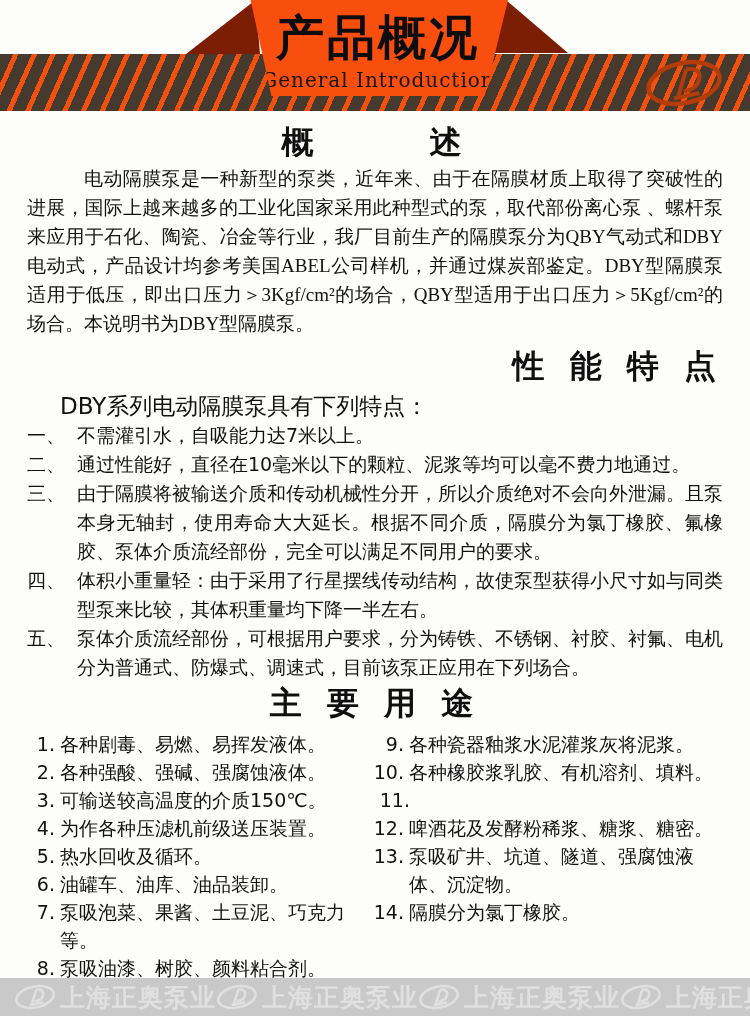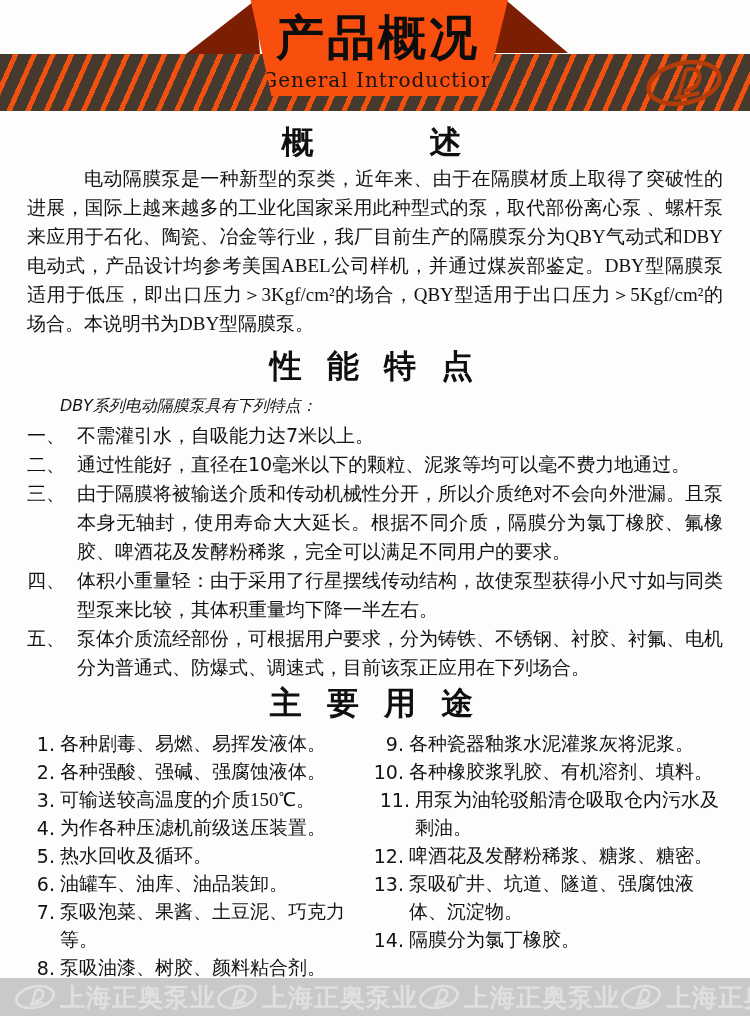--- a/index.html
+++ b/index.html
@@ -49,43 +49,43 @@
   .band-logo { position:absolute; left:644px; top:59px; z-index:2; }
 
   
   .content { position:relative; padding:0 27px; }
   .section-heading {
     text-align:center; font-weight:bold; color:#0f0f0f;
     font-size:32px; line-height:40px; letter-spacing:7px;
     white-space:pre;
   }
   .h-overview { margin-top:10px; margin-bottom:2px; }
-  .h-features { margin-top:8px;  margin-bottom:5px; }
+  .h-features { margin-top:8px;  margin-bottom:5px;text-align:right; }
   .h-uses     { margin-top:1px;  margin-bottom:7px; }
 
   .overview-para {
     font-size:19px; line-height:29px; text-align:justify;
     text-indent:57px; color:#121212;font-family:Liberation Serif, serif;
   }
 
   .features-intro {
-    font-size:16px; line-height:30px; margin-left:33px; color:#121212;font-style:italic;
+    font-size:23px; line-height:30px; margin-left:33px; color:#121212;
   }
   .feat-row { display:flex; font-size:19px; line-height:29px; color:#121212; }
   .feat-num { flex:none; width:50px; }
   .feat-text { flex:1; text-align:justify; }
 
   .uses-columns { display:flex; align-items:flex-start; }
   .uses-col-left  { width:345px; flex:none; padding-left:6px; }
   .uses-col-right { flex:1; }
   .use-row { display:flex; font-size:19px; line-height:28px; color:#121212; }
   .use-num { flex:none; text-align:right; margin-right:5px; }
   .uses-col-left  .use-num { width:22px; }
   .uses-col-right .use-num { width:32px; }
-  .use-text { flex:1;font-family:Liberation Serif, serif; }
+  .use-text { flex:1; }
   .use-row.indented { margin-left:6px; }
 
   
   .footer {
     position:absolute; left:0; bottom:0; width:750px; height:38px;
     background:#c9c9c9;
     display:flex; align-items:center; justify-content:space-between;
     padding:0 14px; z-index:4;
   }
   .wm-item { display:flex; align-items:center; gap:4px; }
@@ -130,21 +130,21 @@
     <div class="feat-row">
       <span class="feat-num">一、</span>
       <span class="feat-text">不需灌引水，自吸能力达7米以上。</span>
     </div>
     <div class="feat-row">
       <span class="feat-num">二、</span>
       <span class="feat-text">通过性能好，直径在10毫米以下的颗粒、泥浆等均可以毫不费力地通过。</span>
     </div>
     <div class="feat-row">
       <span class="feat-num">三、</span>
-      <span class="feat-text">由于隔膜将被输送介质和传动机械性分开，所以介质绝对不会向外泄漏。且泵本身无轴封，使用寿命大大延长。根据不同介质，隔膜分为氯丁橡胶、氟橡胶、啤酒花及发酵粉稀浆，完全可以满足不同用户的要求。</span>
+      <span class="feat-text">由于隔膜将被输送介质和传动机械性分开，所以介质绝对不会向外泄漏。且泵本身无轴封，使用寿命大大延长。根据不同介质，隔膜分为氯丁橡胶、氟橡胶、泵体介质流经部份，完全可以满足不同用户的要求。</span>
     </div>
     <div class="feat-row">
       <span class="feat-num">四、</span>
       <span class="feat-text">体积小重量轻：由于采用了行星摆线传动结构，故使泵型获得小尺寸如与同类型泵来比较，其体积重量均下降一半左右。</span>
     </div>
     <div class="feat-row">
       <span class="feat-num">五、</span>
       <span class="feat-text">泵体介质流经部份，可根据用户要求，分为铸铁、不锈钢、衬胶、衬氟、电机分为普通式、防爆式、调速式，目前该泵正应用在下列场合。</span>
     </div>
 
@@ -191,21 +191,20 @@
         <div class="use-row">
           <span class="use-num">9.</span>
           <span class="use-text">各种瓷器釉浆水泥灌浆灰将泥浆。</span>
         </div>
         <div class="use-row">
           <span class="use-num">10.</span>
           <span class="use-text">各种橡胶浆乳胶、有机溶剂、填料。</span>
         </div>
         <div class="use-row indented">
           <span class="use-num">11.</span>
-          <span class="use-text">用泵为油轮驳船清仓吸取仓内污水及剩油。</span>
         </div>
         <div class="use-row">
           <span class="use-num">12.</span>
           <span class="use-text">啤酒花及发酵粉稀浆、糖浆、糖密。</span>
         </div>
         <div class="use-row">
           <span class="use-num">13.</span>
           <span class="use-text">泵吸矿井、坑道、隧道、强腐蚀液体、沉淀物。</span>
         </div>
         <div class="use-row">

